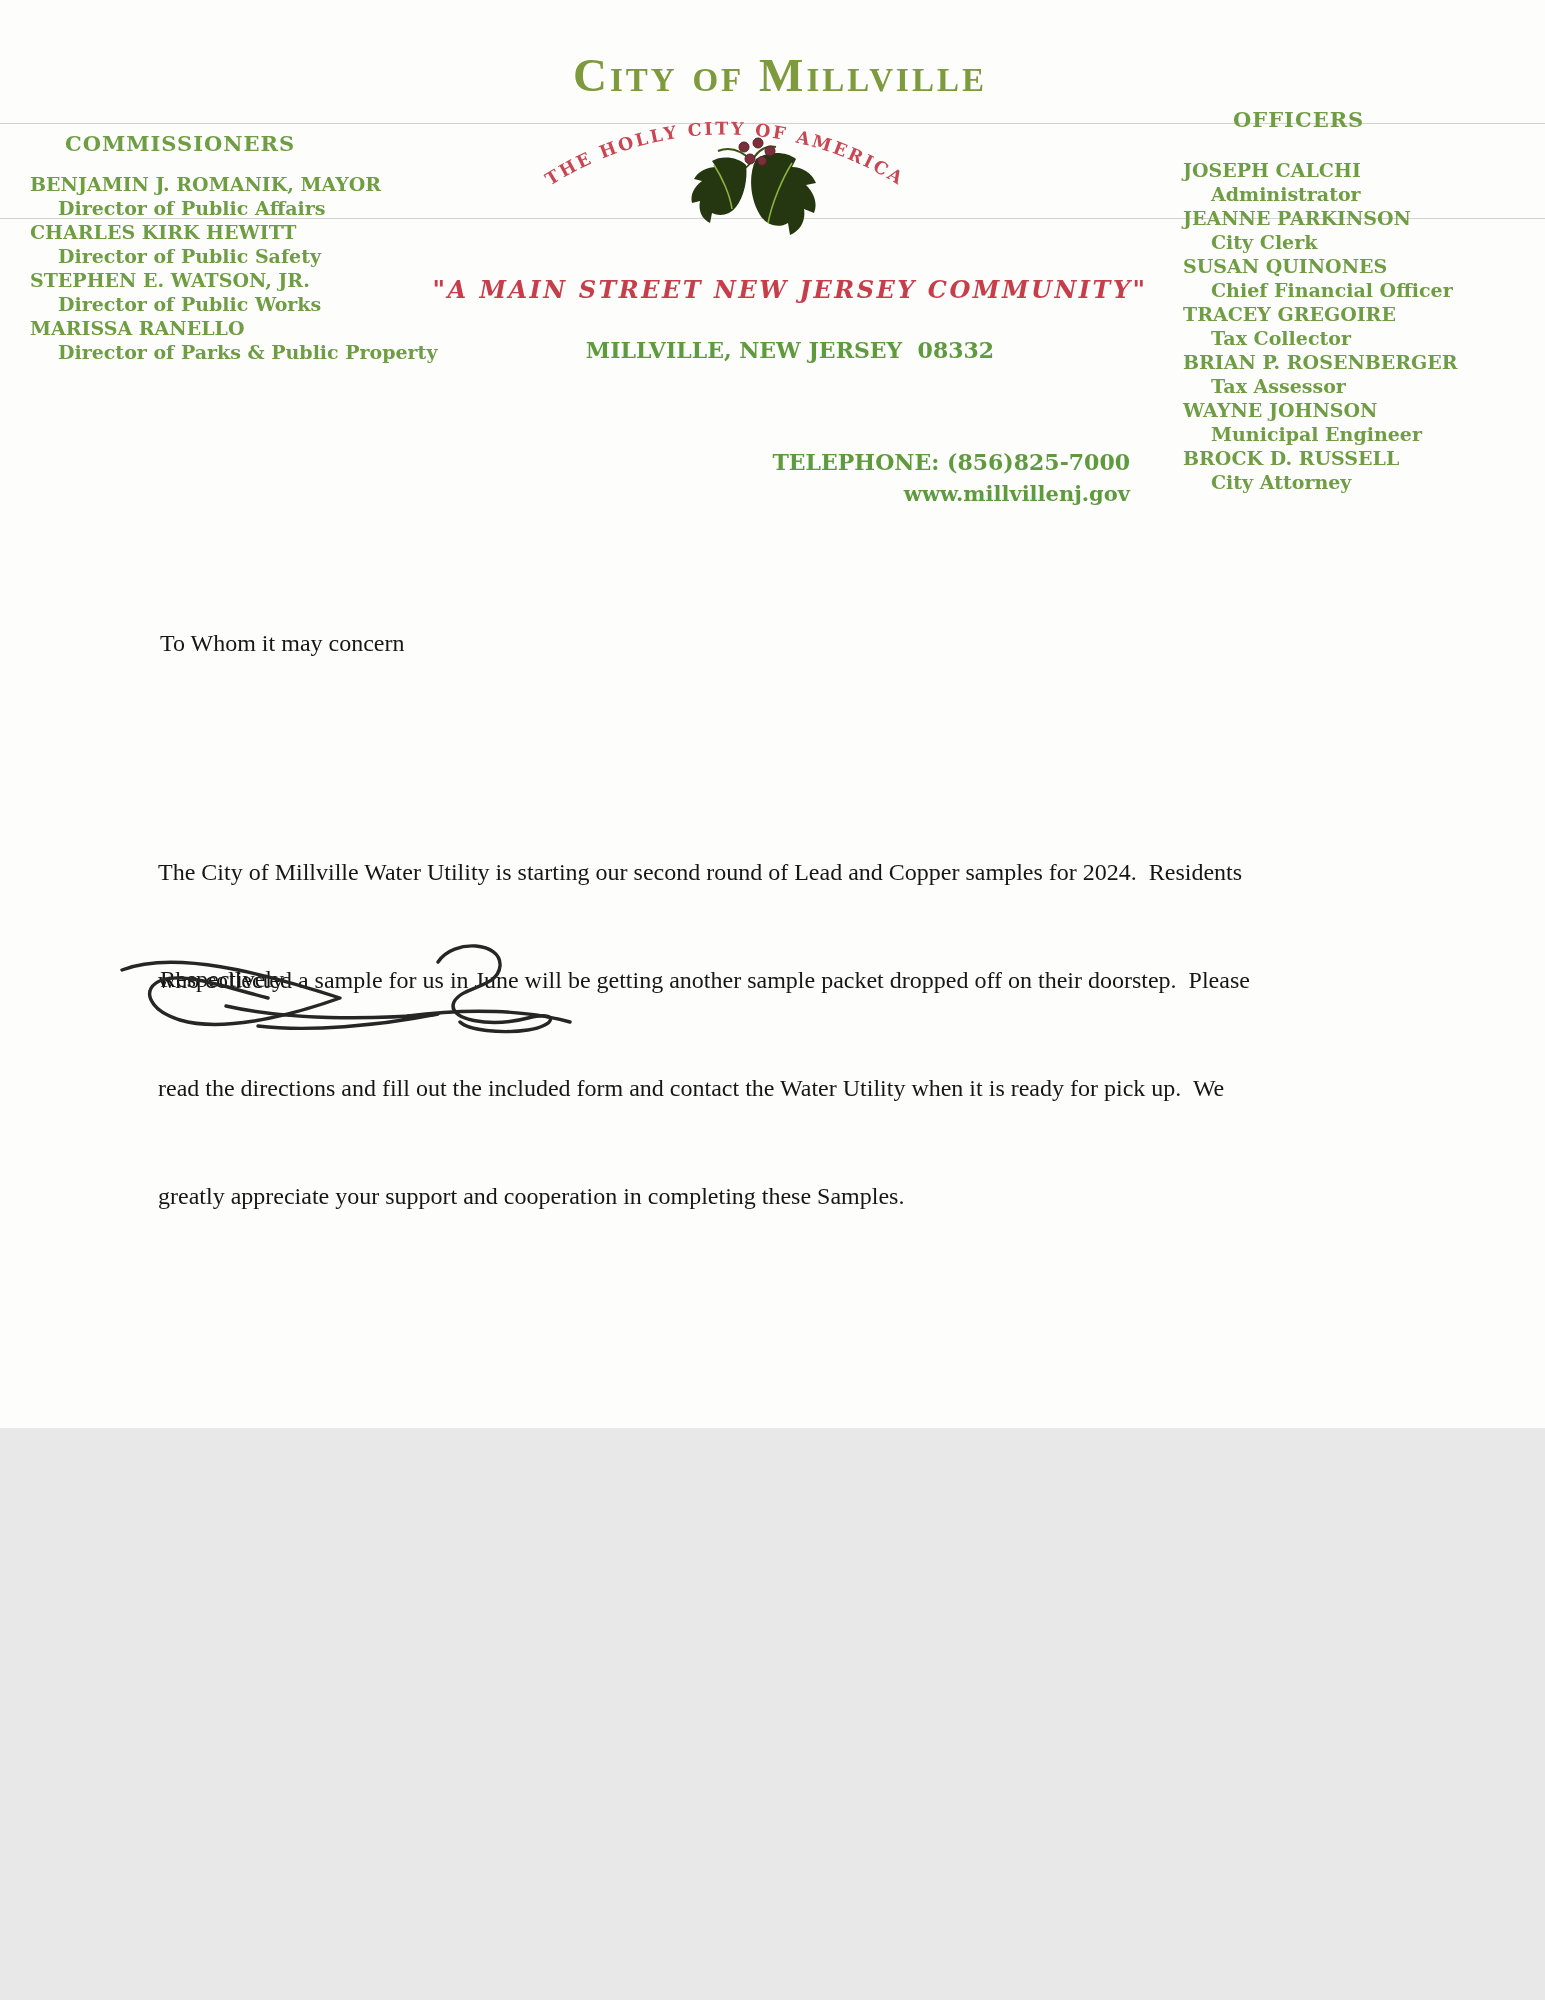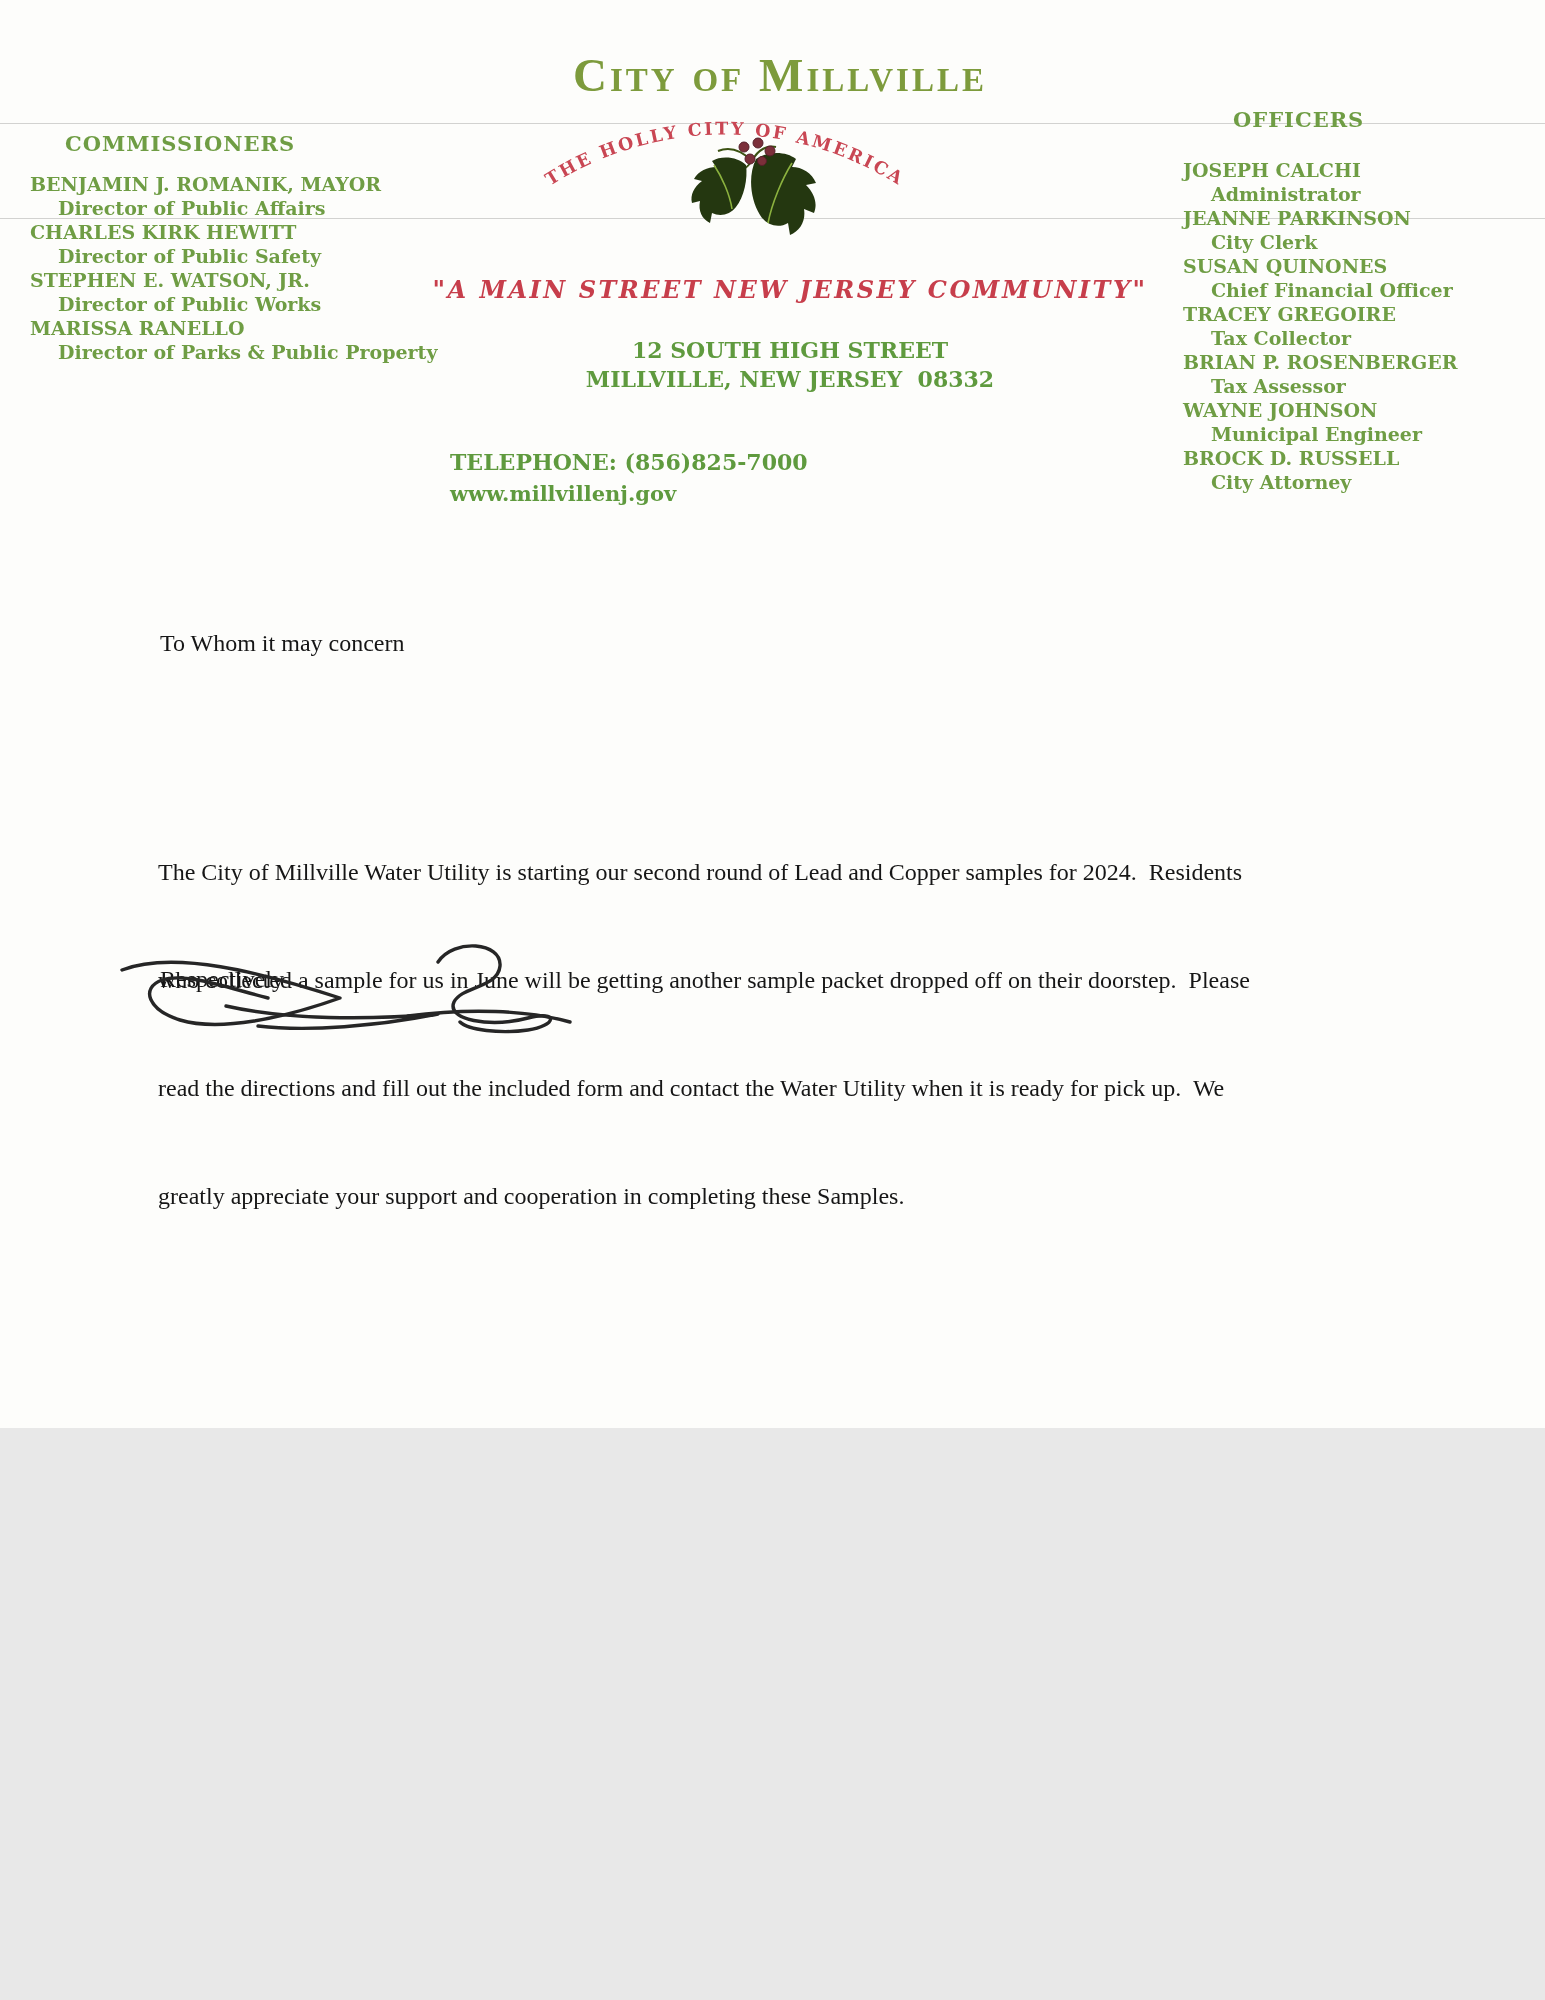--- a/index.html
+++ b/index.html
@@ -40,21 +40,21 @@
     color:#c73e4b;
     white-space:nowrap;
   }
   .addr{
     position:absolute;left:450px;top:336px;width:680px;
     text-align:center;font-weight:bold;
     font-size:22px;line-height:29px;color:#5f9a3e;
   }
   .phone{
     position:absolute;left:450px;top:447px;width:680px;
-    text-align:left;font-weight:bold;
+    text-align:right;font-weight:bold;
     font-size:22px;line-height:31px;color:#5f9a3e;
   }
   .phone .site{font-size:21px;}
 
   
   .body-text{
     font-family:"Liberation Serif", serif;
     color:#161616;
   }
   .salutation{position:absolute;left:160px;top:630px;font-size:24px;}
@@ -156,21 +156,20 @@
       </div>
     <div>
         <div class="pair-name">BROCK D. RUSSELL</div>
       <div class="pair-title">City Attorney</div>
       </div>
   </div>
 
   <div class="tagline">"A MAIN STREET NEW JERSEY COMMUNITY"</div>
 
   <div class="addr">
-    <div>12 SOUTH HIGH STREET</div>
     <div style="white-space:pre">MILLVILLE, NEW JERSEY  08332</div>
   </div>
 
   <div class="phone">
     <div>TELEPHONE: (856)825-7000</div>
     <div class="site">www.millvillenj.gov</div>
   </div>
 
   <div class="body-text salutation">To Whom it may concern</div>
 

